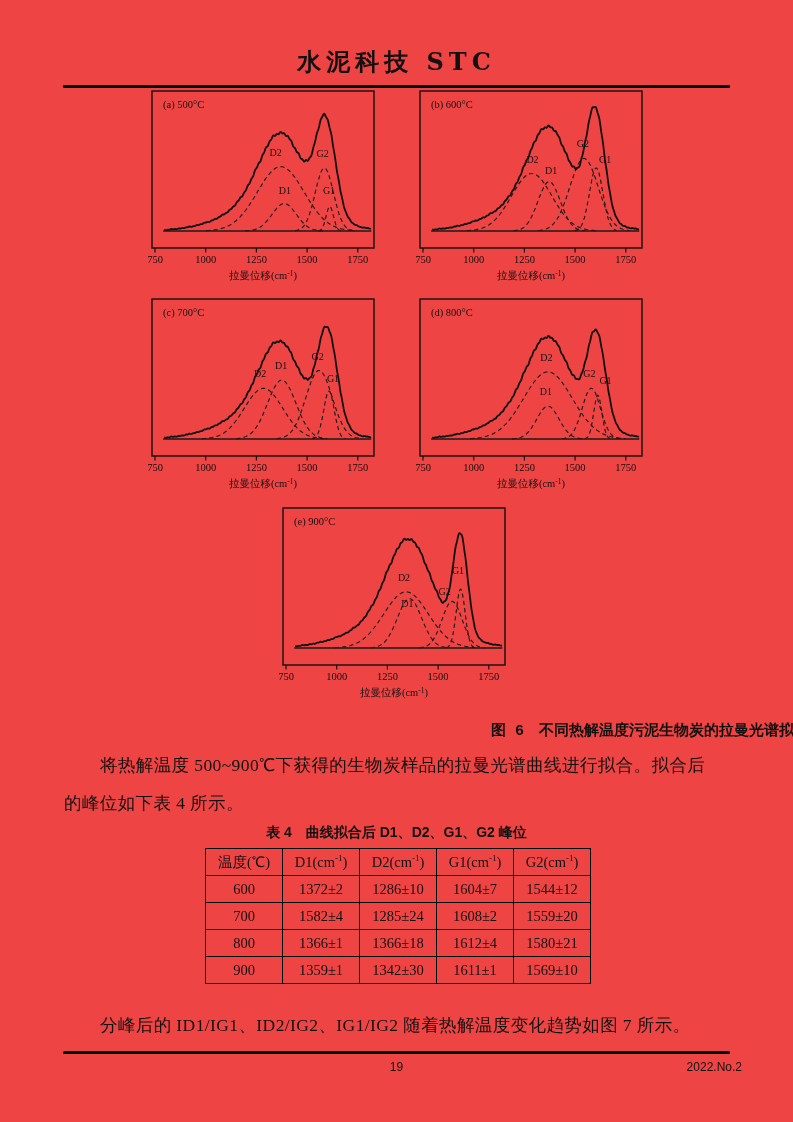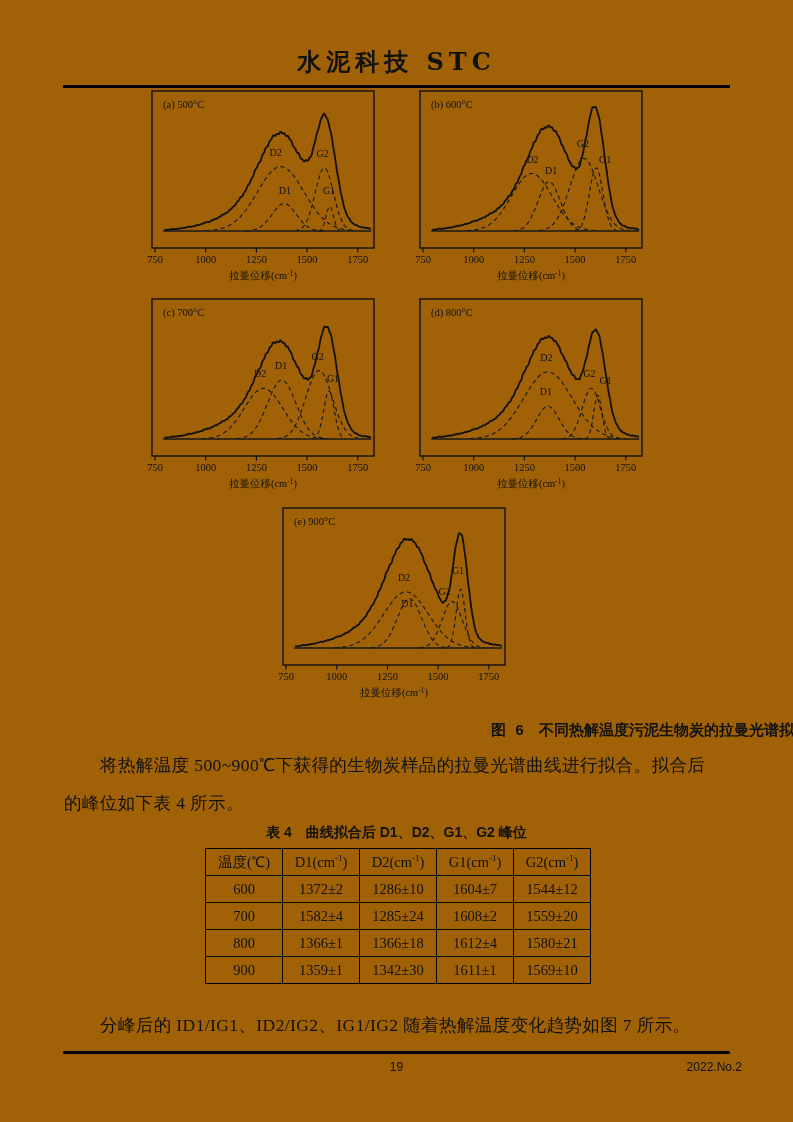--- a/index.html
+++ b/index.html
@@ -1,16 +1,16 @@
 <!DOCTYPE html>
 <html><head>
 <meta charset="utf-8">
 <style>
   html,body{margin:0;padding:0;background:#e8e8e8;}
-  #page{position:relative;width:793px;height:1122px;background:#a16207;overflow:hidden;
+  #page{position:relative;width:793px;height:1122px;background:#ef4444;overflow:hidden;
         font-family:"Liberation Serif",serif;color:#111;}
   .header-title{position:absolute;top:46px;left:0;width:100%;text-align:center;
         font-family:"DejaVu Serif",serif;font-weight:bold;font-size:24px;letter-spacing:5px;}
   .rule{position:absolute;background:#000;}
   .hdr-rule{top:85px;left:63px;width:667px;height:2.6px;}
   .ftr-rule{top:1051px;left:63px;width:667px;height:3.4px;border-radius:2px;}
   .chart{position:absolute;width:238px;height:200px;}
   #chart-0{left:148px;top:88px;}
   #chart-1{left:416px;top:88px;}
   #chart-2{left:148px;top:296px;}

